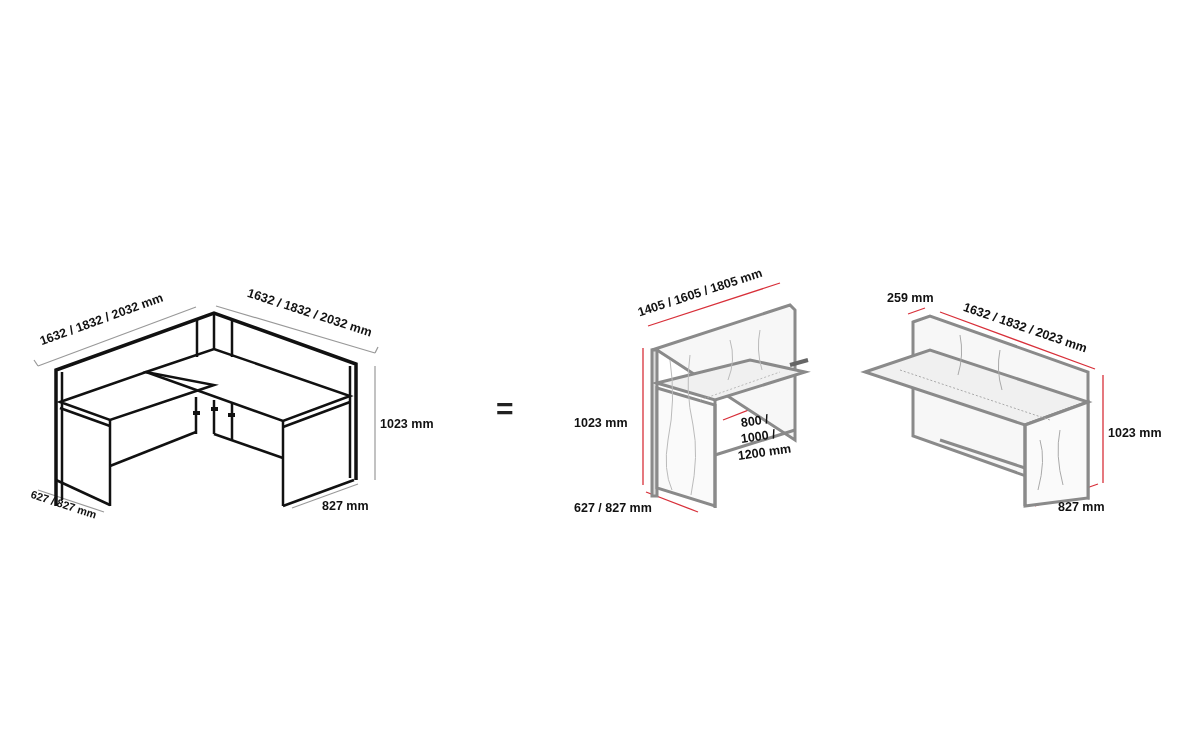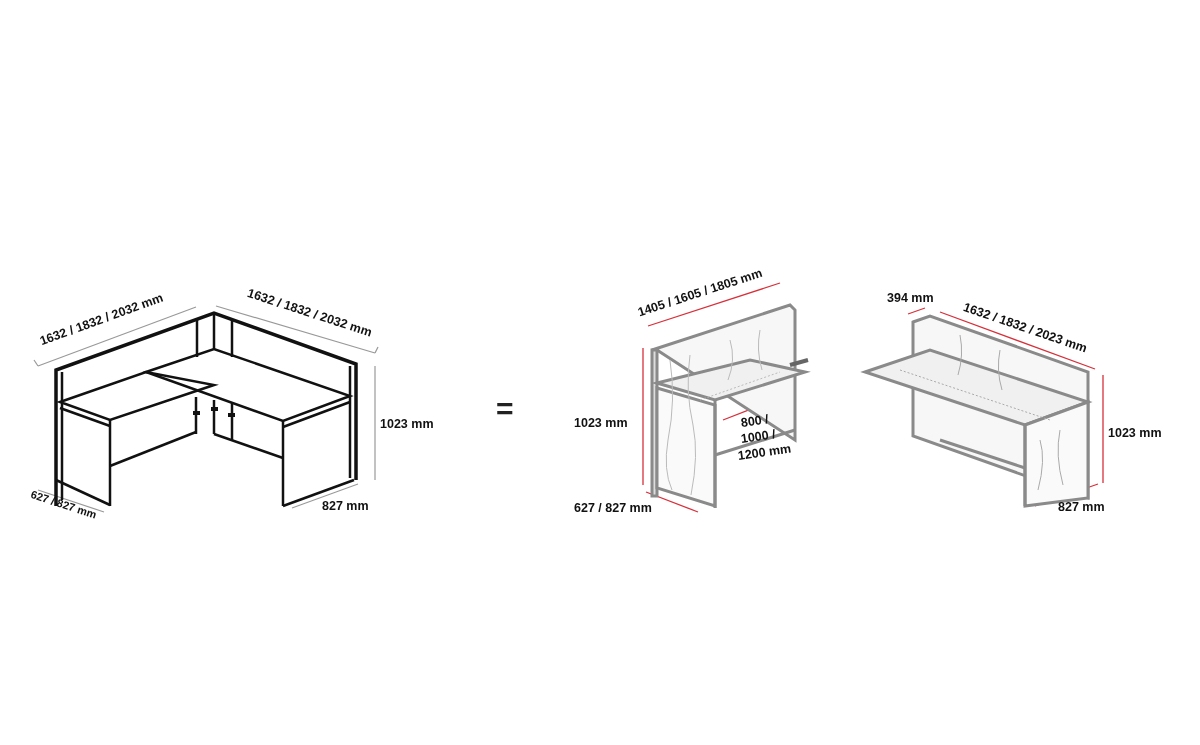--- a/index.html
+++ b/index.html
@@ -112,16 +112,16 @@
 
 <div class="eq">=</div>
 
 <div class="lbl" style="left:636px;top:306px;transform:rotate(-18deg);">1405 / 1605 / 1805 mm</div>
 <div class="lbl" style="left:574px;top:416px;">1023 mm</div>
 <div class="lbl" style="left:574px;top:501px;">627 / 827 mm</div>
 <div class="lbl" style="left:740px;top:416px;transform:rotate(-8deg);">800 /</div>
 <div class="lbl" style="left:740px;top:432px;transform:rotate(-8deg);">1000 /</div>
 <div class="lbl" style="left:737px;top:449px;transform:rotate(-8deg);">1200 mm</div>
 
-<div class="lbl" style="left:887px;top:291px;">394 mm</div>
+<div class="lbl" style="left:887px;top:291px;">259 mm</div>
 <div class="lbl" style="left:966px;top:300px;transform:rotate(19deg);">1632 / 1832 / 2023 mm</div>
 <div class="lbl" style="left:1108px;top:426px;">1023 mm</div>
 <div class="lbl" style="left:1058px;top:500px;">827 mm</div>
 
 </body></html>

